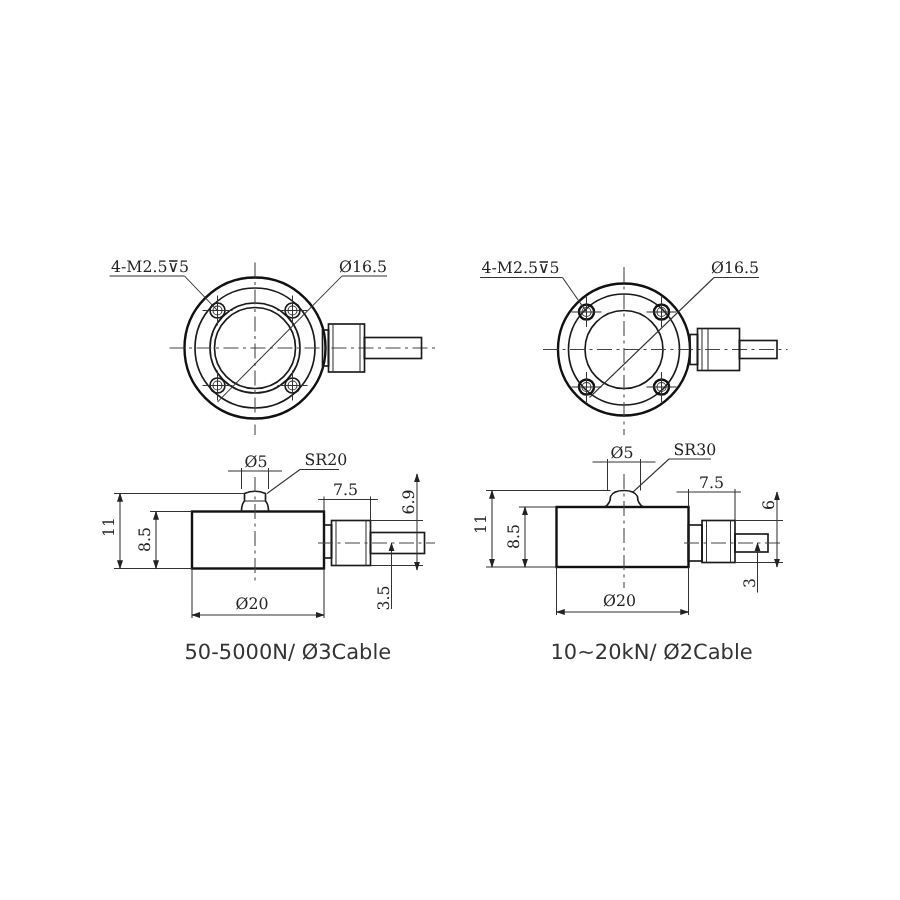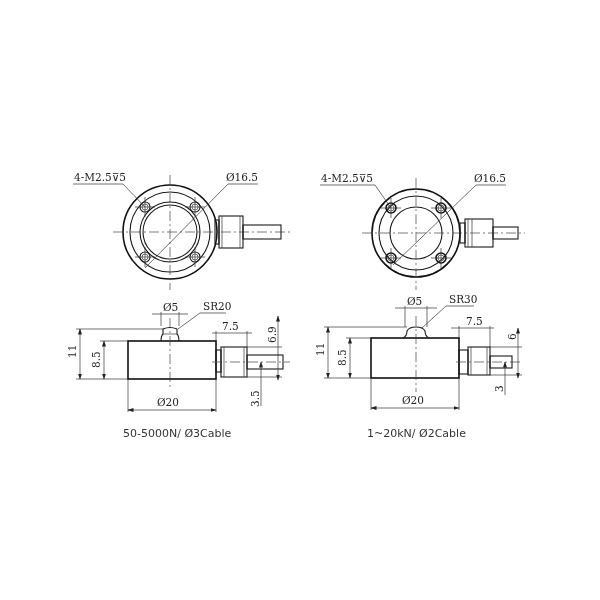--- a/index.html
+++ b/index.html
@@ -4,21 +4,21 @@
   <style>
     html, body { margin: 0; padding: 0; background: #ffffff; }
     body { width: 600px; height: 600px; position: relative; overflow: hidden; }
     svg { position: absolute; left: 0; top: 0; }
     .ln { stroke: #1a1a1a; stroke-width: 1.1; fill: none; }
     .thk { stroke: #111; stroke-width: 1.6; fill: none; }
     .thin { stroke: #333; stroke-width: 0.7; fill: none; }
     .ctr { stroke: #444; stroke-width: 0.7; fill: none; stroke-dasharray: 10 3 2 3; }
     .dim { stroke: #333; stroke-width: 0.7; fill: none; }
     .dtext { font-family: "DejaVu Serif", serif; font-size: 10.5px; fill: #222; }
-    .caption { position: absolute; font-family: "DejaVu Sans", sans-serif; font-size: 11px; color: #333; white-space: nowrap; }
+    .caption { position: absolute; font-family: "DejaVu Sans", sans-serif; font-size: 14px; color: #333; white-space: nowrap; }
   </style>
 </head>
 <body>
 
 <svg width="600" height="600" viewBox="0 0 600 600">
   <defs>
     <marker id="arr" markerWidth="6" markerHeight="6" refX="5.5" refY="3" orient="auto-start-reverse" markerUnits="userSpaceOnUse">
       <path d="M0,1 L6,3 L0,5 Z" fill="#222"></path>
     </marker>
   </defs>
@@ -205,13 +205,13 @@
     <line class="thin" x1="490" y1="375" x2="522" y2="375"></line>
     <line class="dim" x1="518" y1="328" x2="518" y2="378" marker-start="url(#arr)" marker-end="url(#arr)"></line>
     <text class="dtext" transform="translate(516,340) rotate(-90)">6</text>
 
     <line class="dim" x1="505" y1="362" x2="505" y2="395" marker-start="url(#arr)"></line>
     <text class="dtext" transform="translate(503,392) rotate(-90)">3</text>
   </g>
 </svg>
 
 <div class="caption" style="left:123px; top:427px;">50-5000N/ Ø3Cable</div>
-<div class="caption" style="left:367px; top:427px;">1~20kN/ Ø2Cable</div>
+<div class="caption" style="left:367px; top:427px;">10~20kN/ Ø2Cable</div>
 
 </body></html>

